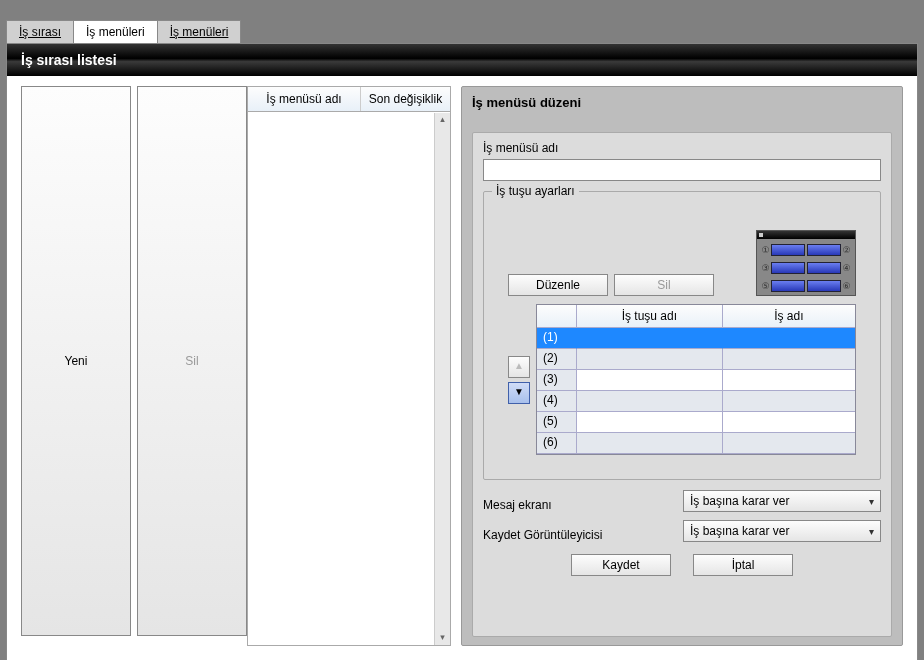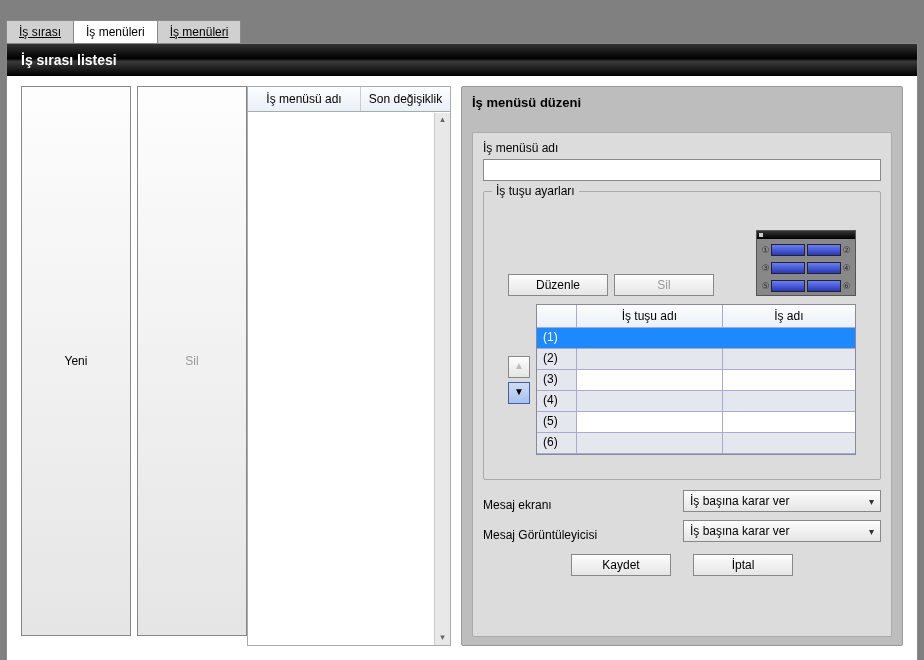--- a/index.html
+++ b/index.html
@@ -196,21 +196,21 @@
           </div>
         </div>
 
         <div class="row-pair">
           <span>Mesaj ekranı</span>
           <div class="select">
               <span>İş başına karar ver</span>
             </div>
         </div>
         <div class="row-pair">
-          <span>Mesaj Görüntüleyicisi</span>
+          <span>Kaydet Görüntüleyicisi</span>
           <div class="select">
               <span>İş başına karar ver</span>
             </div>
         </div>
 
         <div class="bottom-btns">
           <button class="btn" style="min-width:100px">Kaydet</button>
           <button class="btn" style="min-width:100px">İptal</button>
         </div>
       </div>

